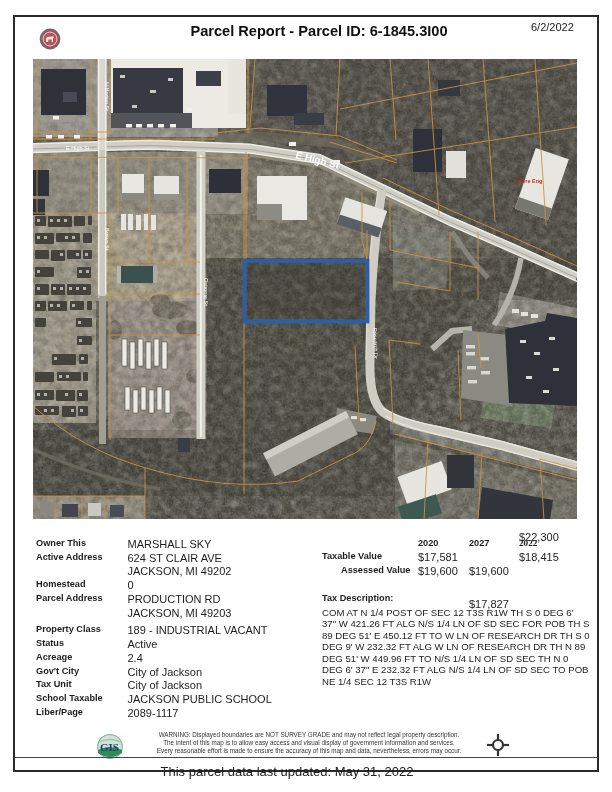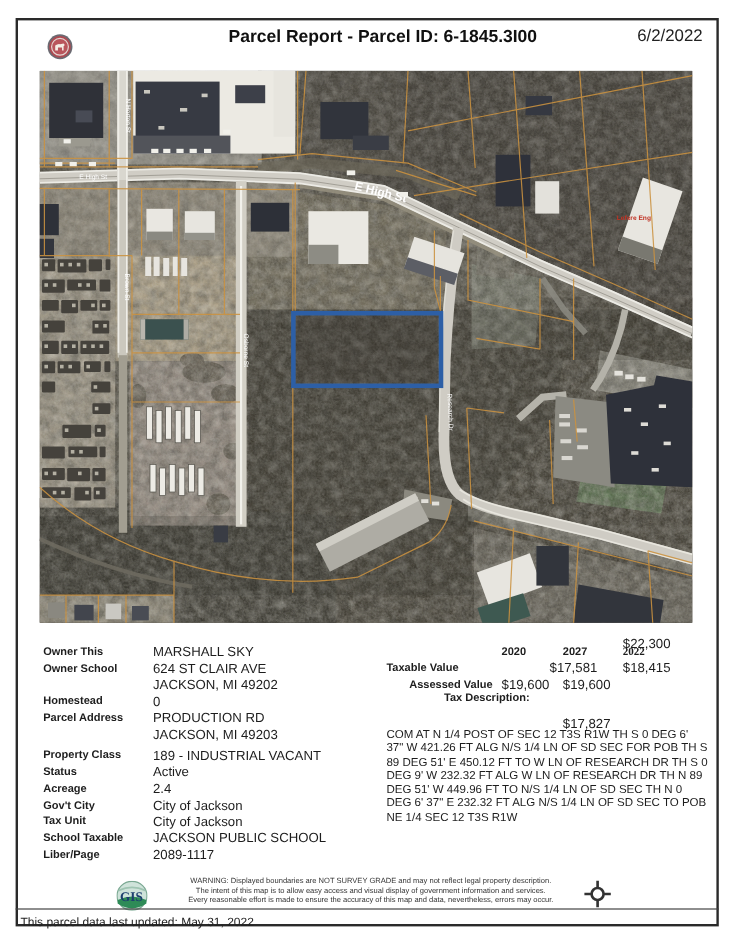--- a/index.html
+++ b/index.html
@@ -14,21 +14,21 @@
 
 <svg class="abs" style="left:39px; top:28px;" width="22" height="22" viewBox="0 0 22 22">
 <circle cx="11" cy="11" r="10.4" fill="#6a6a72"></circle>
 <circle cx="11" cy="11" r="9" fill="#ad4b52"></circle>
 <circle cx="11" cy="11" r="7" fill="#b9555c" stroke="#e4d4d0" stroke-width="1"></circle>
 <path d="M7 14 L7 10 Q9 8.4 11 8.8 L14 8.2 L15 9.5 L14 10.5 L14 14 L12.7 14 L12.7 11.5 L9.3 11.5 L9.3 14 Z" fill="#f4ece4"></path>
 </svg>
 
 <div class="abs" style="left:0px; top:23px; width:638px; text-align:center; font-size:14.6px; font-weight:bold; color:#101010;">Parcel Report - Parcel ID: 6-1845.3I00</div>
 
-<div class="abs" style="left:531px; top:20.5px; font-size:14px; color:#222;">6/2/2022</div>
+<div class="abs" style="left:531px; top:20.5px; font-size:11px; color:#222;">6/2/2022</div>
 
 <svg class="abs" style="left:33px; top:59px;" width="544" height="460" viewBox="33 59 544 460">
 <defs>
 <filter id="texDark" x="0%" y="0%" width="100%" height="100%">
   <feTurbulence type="fractalNoise" baseFrequency="0.12" numOctaves="4" seed="11"></feTurbulence>
   <feColorMatrix type="matrix" values="0 0 0 0 0.08  0 0 0 0 0.08  0 0 0 0 0.07  0.95 0.95 0.95 0 -0.95"></feColorMatrix>
   <feComposite operator="in" in2="SourceGraphic"></feComposite>
 </filter>
 <filter id="texLight" x="0%" y="0%" width="100%" height="100%">
   <feTurbulence type="fractalNoise" baseFrequency="0.13" numOctaves="4" seed="4"></feTurbulence>
@@ -440,21 +440,21 @@
       <rect x="58" y="135" width="6" height="3.5"></rect>
       <rect x="74" y="135" width="6" height="3.5"></rect>
       <rect x="289" y="142" width="7" height="4"></rect>
       <rect x="333" y="160" width="7" height="4"></rect>
     </g>
 </svg>
 
 <div>
 <div class="abs lbl" style="left:36px; top:537.5px;">Owner This</div>
 <div class="abs val" style="left:127.5px; top:537.5px;">MARSHALL SKY</div>
-<div class="abs lbl" style="left:36px; top:551.5px;">Owner School</div>
+<div class="abs lbl" style="left:36px; top:551.5px;">Active Address</div>
 <div class="abs val" style="left:127.5px; top:551.5px;">624 ST CLAIR AVE</div>
 <div class="abs val" style="left:127.5px; top:565px;">JACKSON, MI 49202</div>
 <div class="abs lbl" style="left:36px; top:578.5px;">Homestead</div>
 <div class="abs val" style="left:127.5px; top:578.5px;">0</div>
 <div class="abs lbl" style="left:36px; top:592.5px;">Parcel Address</div>
 <div class="abs val" style="left:127.5px; top:592.5px;">PRODUCTION RD</div>
 <div class="abs val" style="left:127.5px; top:606.5px;">JACKSON, MI 49203</div>
 <div class="abs lbl" style="left:36px; top:623.5px;">Property Class</div>
 <div class="abs val" style="left:127.5px; top:623.5px;">189 - INDUSTRIAL VACANT</div>
 <div class="abs lbl" style="left:36px; top:638px;">Status</div>
@@ -469,30 +469,30 @@
 <div class="abs val" style="left:127.5px; top:693px;">JACKSON PUBLIC SCHOOL</div>
 <div class="abs lbl" style="left:36px; top:706.5px;">Liber/Page</div>
 <div class="abs val" style="left:127.5px; top:706.5px;">2089-1117</div>
 </div>
 
 <div>
 <div class="abs lbl" style="left:418px; top:537.5px;">2020</div>
 <div class="abs lbl" style="left:469px; top:537.5px;">2027</div>
 <div class="abs lbl" style="left:519px; top:537.5px;font-family:Liberation Serif, serif;">2022</div>
 <div class="abs lbl" style="left:322px; top:550.5px;">Taxable Value</div>
-<div class="abs val" style="left:418px; top:550.5px;margin-left:40px;">$17,581</div>
+<div class="abs val" style="left:418px; top:550.5px;">$17,581</div>
 <div class="abs val" style="left:469px; top:550.5px;margin-top:47px;">$17,827</div>
 <div class="abs val" style="left:519px; top:550.5px;">$18,415</div>
 <div class="abs lbl" style="left:341px; top:564.5px;">Assessed Value</div>
 <div class="abs val" style="left:418px; top:564.5px;">$19,600</div>
 <div class="abs val" style="left:469px; top:564.5px;">$19,600</div>
 <div class="abs val" style="left:519px; top:531px;">$22,300</div>
 </div>
 
-<div class="abs lbl" style="left:322px; top:576px;margin-left:48px;">Tax Description:</div>
+<div class="abs lbl" style="left:322px; top:593px;">Tax Description:</div>
 
 <div class="abs" style="left:322px; top:606.5px; width:258px; font-size:9.6px; line-height:11.6px; color:#1d1d1d; white-space:nowrap;">COM AT N 1/4 POST OF SEC 12 T3S R1W TH S 0 DEG 6'<br>37" W 421.26 FT ALG N/S 1/4 LN OF SD SEC FOR POB TH S<br>89 DEG 51' E 450.12 FT TO W LN OF RESEARCH DR TH S 0<br>DEG 9' W 232.32 FT ALG W LN OF RESEARCH DR TH N 89<br>DEG 51' W 449.96 FT TO N/S 1/4 LN OF SD SEC TH N 0<br>DEG 6' 37" E 232.32 FT ALG N/S 1/4 LN OF SD SEC TO POB<br>NE 1/4 SEC 12 T3S R1W</div>
 
 <svg class="abs" style="left:97px; top:734px;" width="26" height="25" viewBox="0 0 26 25">
 <ellipse cx="13" cy="12.5" rx="12.5" ry="12" fill="#cfe3da"></ellipse>
 <ellipse cx="13" cy="12.5" rx="12.5" ry="12" fill="none" stroke="#7aa892" stroke-width="1"></ellipse>
 <path d="M1 16 Q13 10 25 16 L25 19 Q13 27 1 19 Z" fill="#2e8b57"></path>
 <path d="M2 8 Q13 3 24 8" fill="none" stroke="#9fc4b2" stroke-width="1.5"></path>
 <text x="3" y="17" font-size="11" font-weight="bold" fill="#1d3f6e" font-family="Liberation Serif, serif">GIS</text>
 </svg>
@@ -502,12 +502,12 @@
 <svg class="abs" style="left:485px; top:731px;" width="26" height="28" viewBox="0 0 26 28">
 <circle cx="13" cy="14" r="5" fill="none" stroke="#333" stroke-width="2.2"></circle>
 <line x1="13" y1="3" x2="13" y2="9" stroke="#333" stroke-width="2.2"></line>
 <line x1="13" y1="19" x2="13" y2="25" stroke="#333" stroke-width="2.2"></line>
 <line x1="2" y1="14" x2="8" y2="14" stroke="#333" stroke-width="2.2"></line>
 <line x1="18" y1="14" x2="24" y2="14" stroke="#333" stroke-width="2.2"></line>
 </svg>
 
 <div class="abs" style="left:13px; top:757px; width:586px; height:1px; background:#444;"></div>
 
-<div class="abs" style="left:17px; top:764px; width:540px; font-size:10px; color:#222;">This parcel data last updated: May 31, 2022</div>
+<div class="abs" style="left:17px; top:764px; width:540px; text-align:center; font-size:13px; color:#222;">This parcel data last updated: May 31, 2022</div>
 </body></html>

